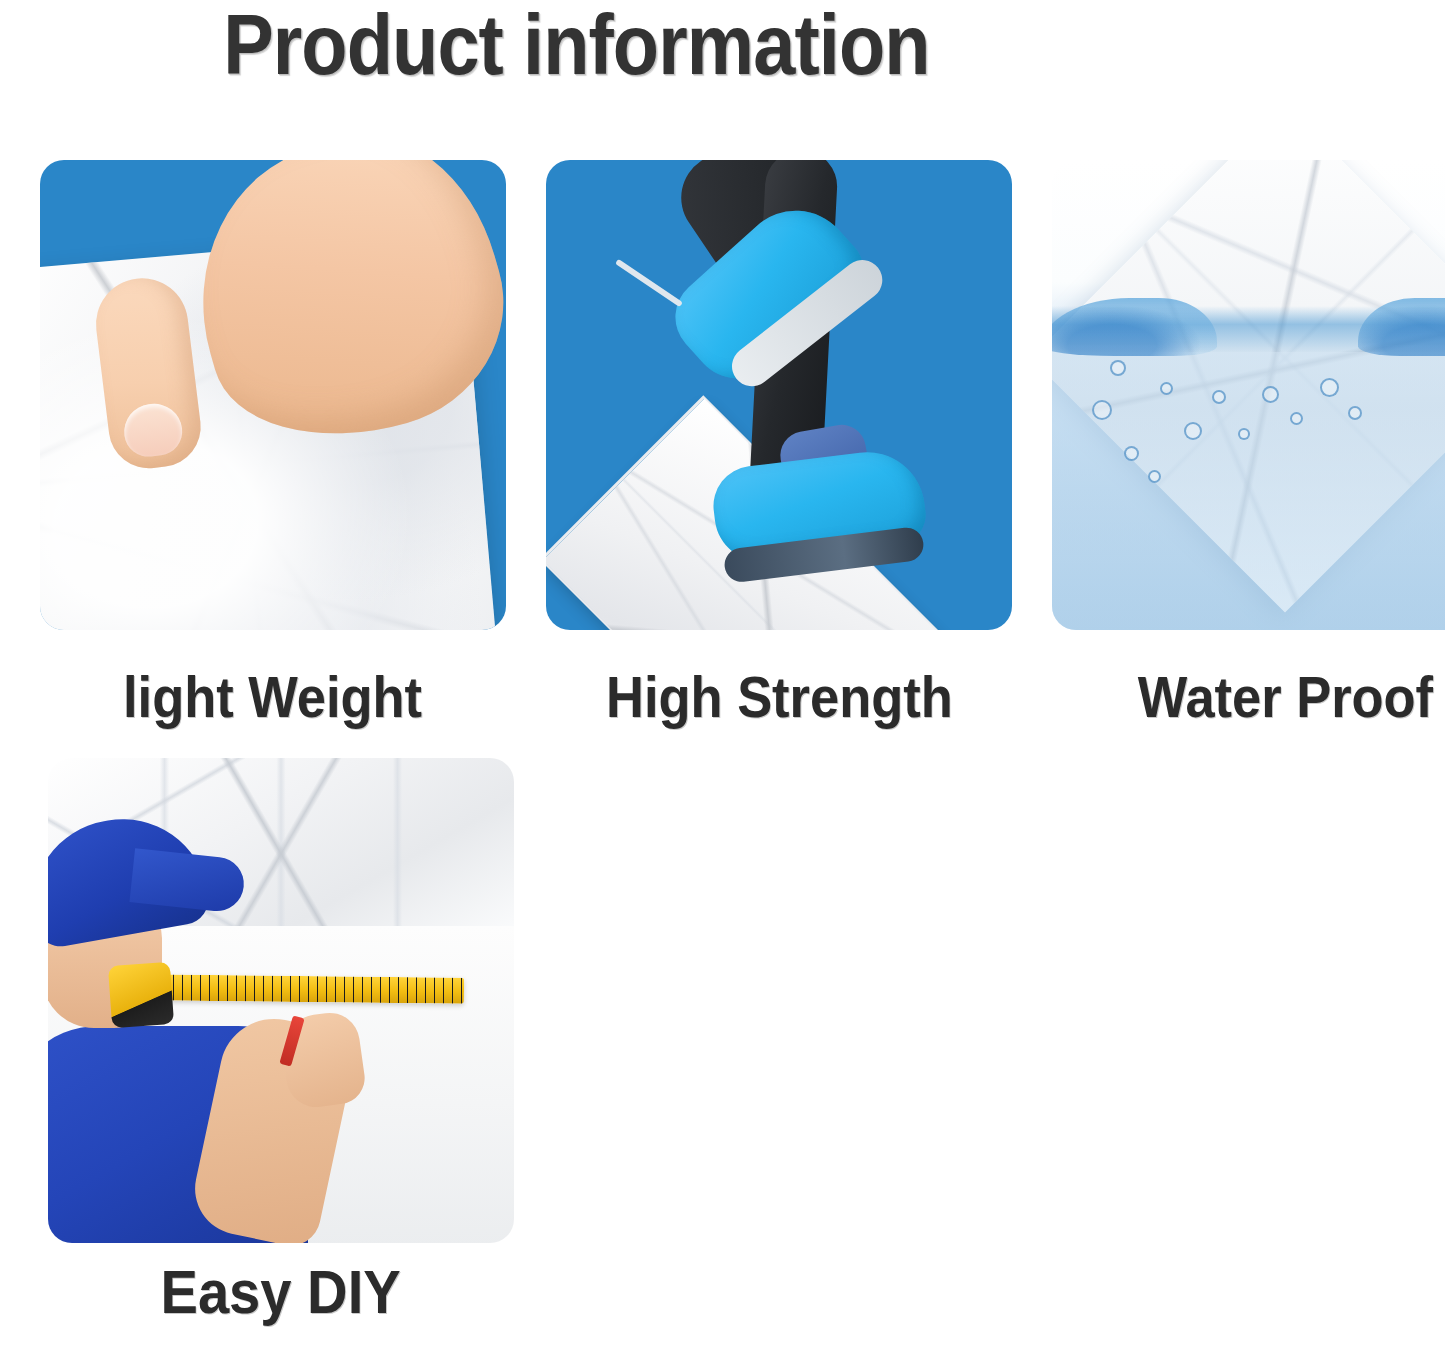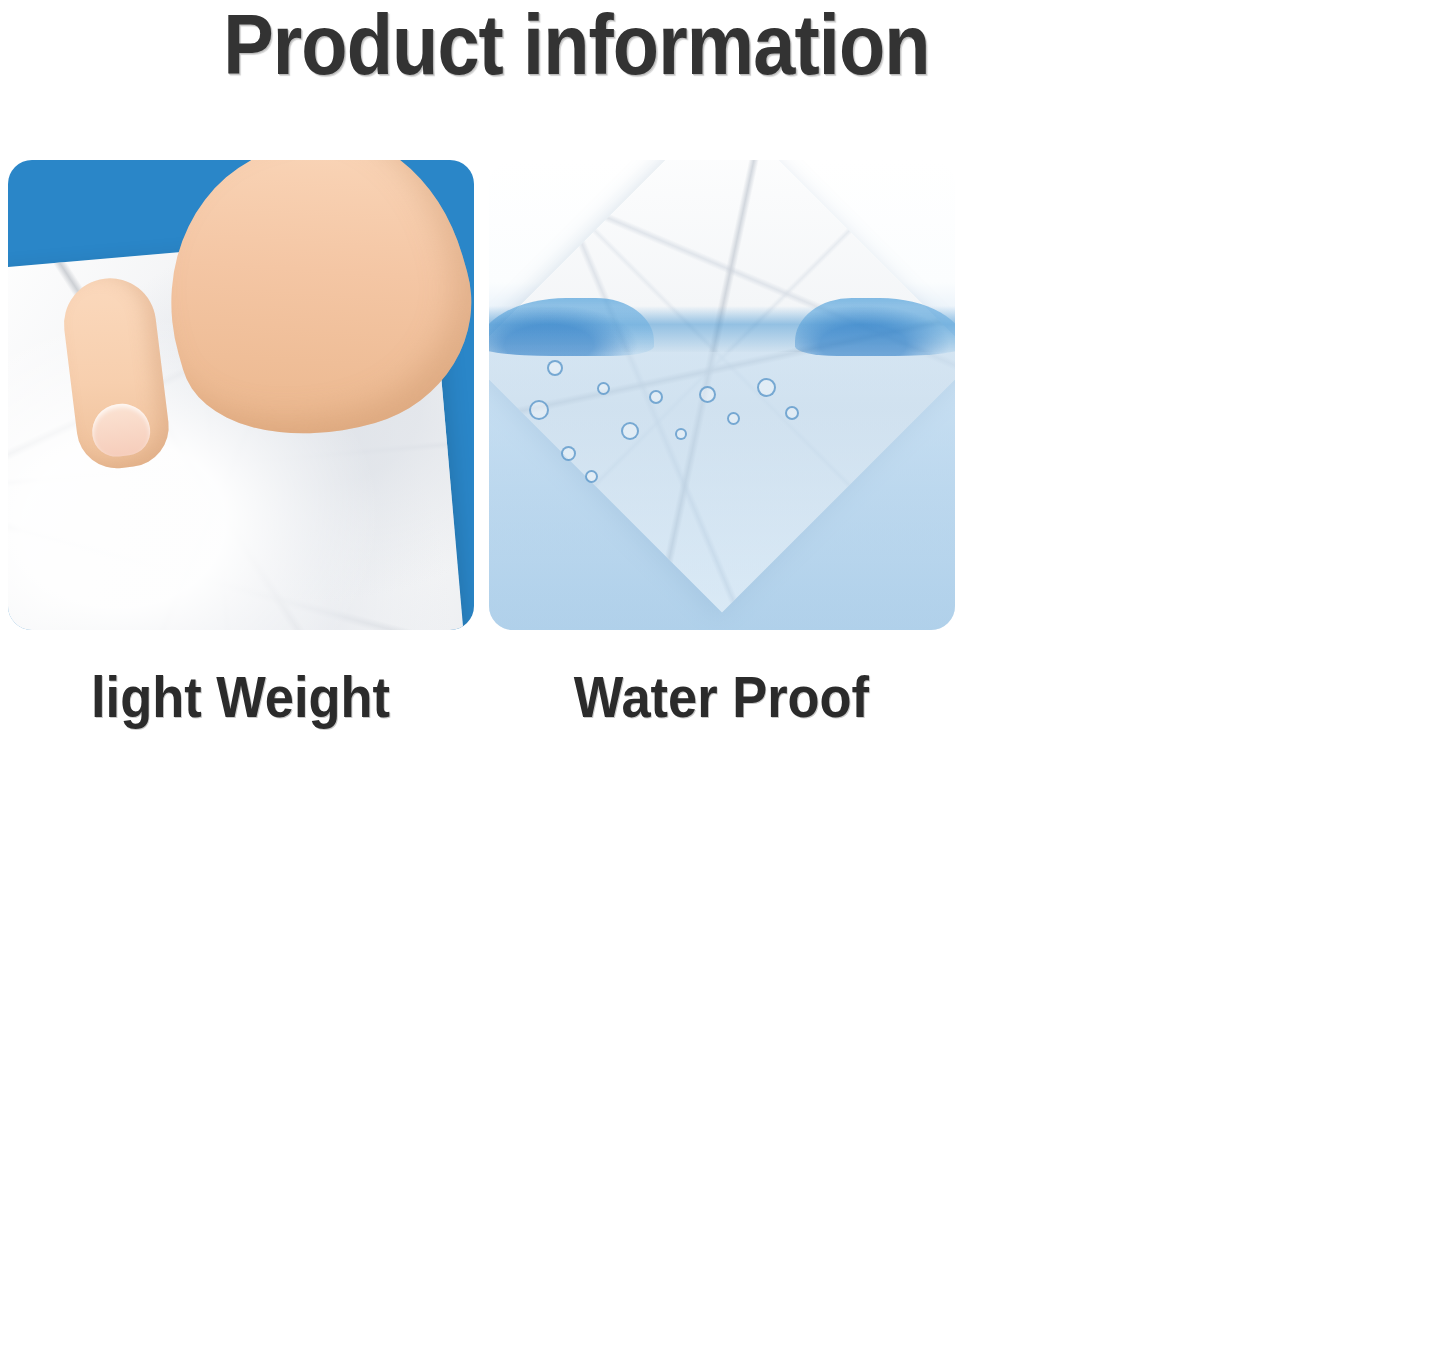--- a/index.html
+++ b/index.html
@@ -46,20 +46,21 @@
   }
   .row {
     display: flex;
     width: 1445px;
   }
   .cell {
     width: 481px;
     display: flex;
     flex-direction: column;
     align-items: center;
+    margin-left: 40px;
   }
   .panel {
     width: 466px;
     height: 470px;
     border-radius: 24px;
     overflow: hidden;
     position: relative;
     background: #2a86c8;
   }
   .row1 .panel { height: 470px; }
@@ -526,20 +527,36 @@
       <div class="panel p1">
         <div class="edge"></div>
         <div class="sheet"></div>
         <div class="hand"></div>
         <div class="finger"></div>
         <div class="nail"></div>
       </div>
       <div class="caption">light Weight</div>
     </div>
 
+    <div class="cell">
+      <div class="panel p2">
+        <div class="flat-tile"></div>
+        <div class="leg2"></div>
+        <div class="leg"></div>
+        <div class="shoe shoe-up">
+          <div class="sole"></div>
+        </div>
+        <div class="lace"></div>
+        <div class="sock"></div>
+        <div class="shoe shoe-down">
+          <div class="sole"></div>
+        </div>
+      </div>
+      <div class="caption">High Strength</div>
+    </div>
 
     <div class="cell">
       <div class="panel p3">
         <div class="diamond3"></div>
         <div class="submerge"></div>
         <div class="waterline"></div>
         <div class="wave-l"></div>
         <div class="wave-r"></div>
         <div class="bubble" style="left:40px;  top:240px; width:16px; height:16px;"></div>
         <div class="bubble" style="left:72px;  top:286px; width:11px; height:11px;"></div>
@@ -556,15 +573,31 @@
       </div>
       <div class="caption">Water Proof</div>
     </div>
 
   </div>
 
   <div class="row row2">
 
 
 
+    <div class="cell">
+      <div class="panel p6">
+        <div class="wall-3d"></div>
+        <div class="wall-plain"></div>
+        <div class="torso"></div>
+        <div class="head"></div>
+        <div class="cap"></div>
+        <div class="cap-brim"></div>
+        <div class="arm"></div>
+        <div class="tape"></div>
+        <div class="tape-case"></div>
+        <div class="hand6"></div>
+        <div class="pencil"></div>
+      </div>
+      <div class="caption">Easy DIY</div>
+    </div>
 
   </div>
 </div>
 
 </body></html>

